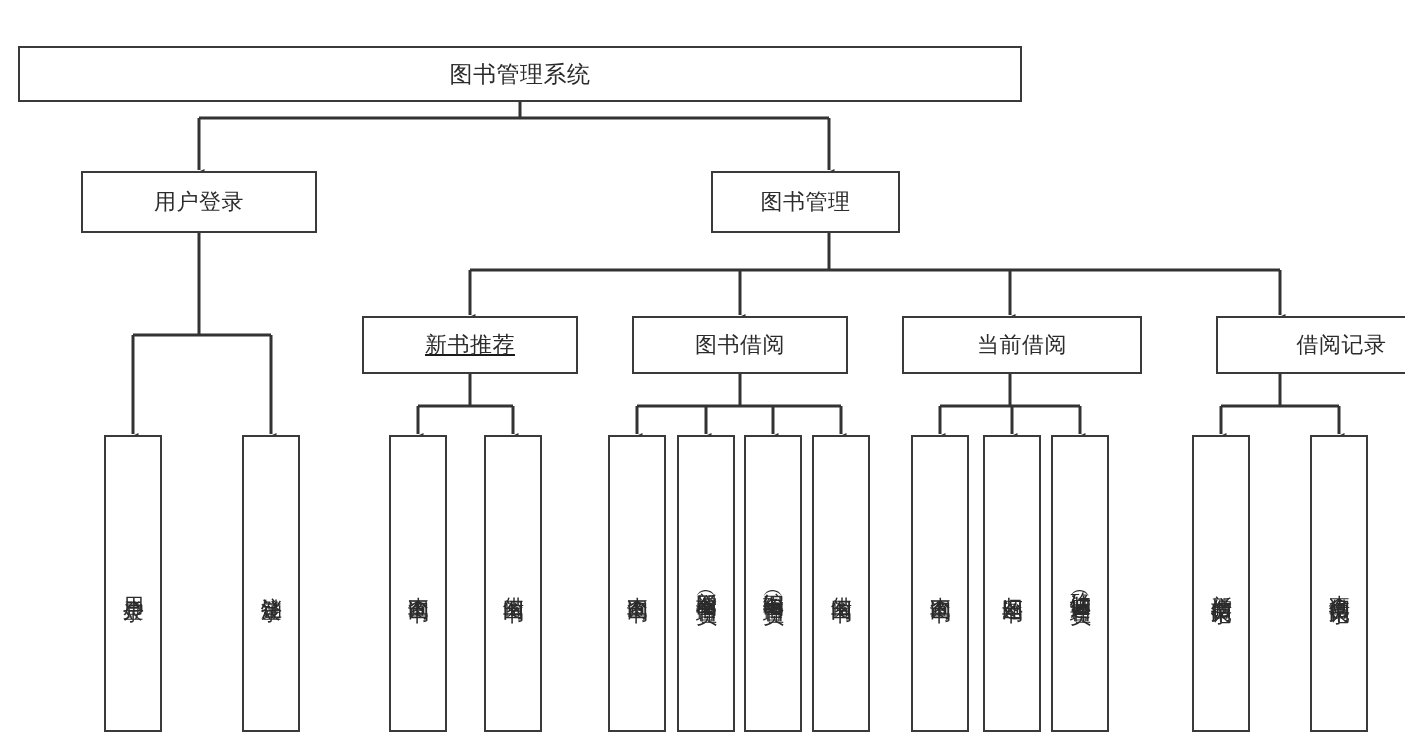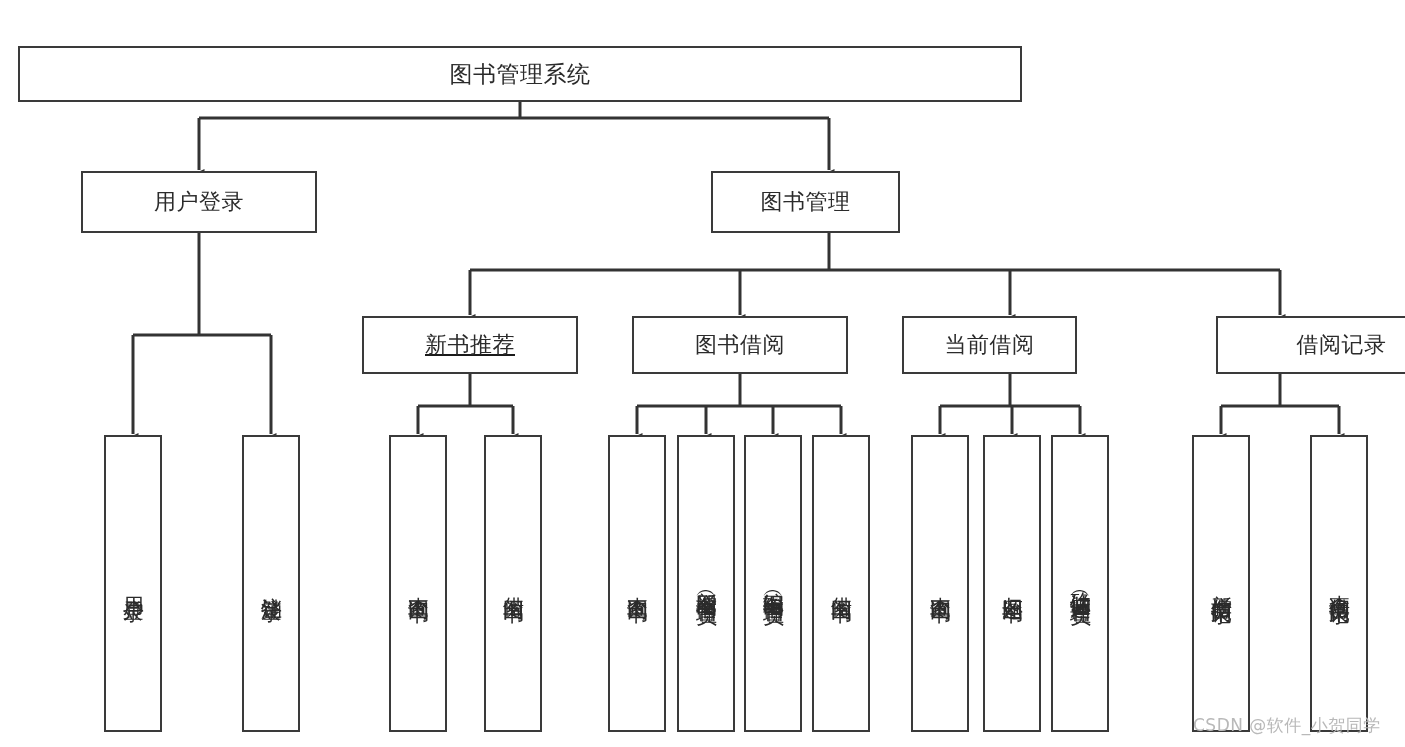--- a/index.html
+++ b/index.html
@@ -127,21 +127,21 @@
       </div>
       <div class="node level2" style="left: 711px; top: 171px; width: 189px; height: 62px;">
         <span class="label">图书管理</span>
       </div>
       <div class="node level3" style="left: 362px; top: 316px; width: 216px; height: 58px; text-decoration: underline;">
         <span class="label">新书推荐</span>
       </div>
       <div class="node level3" style="left: 632px; top: 316px; width: 216px; height: 58px; text-align: center;">
         <span class="label">图书借阅</span>
       </div>
-      <div class="node level3" style="left: 902px; top: 316px; width: 175px; height: 58px;">
+      <div class="node level3" style="left: 902px; top: 316px; width: 240px; height: 58px;">
         <span class="label">当前借阅</span>
       </div>
       <div class="node level3" style="left: 1216px; top: 316px; width: 216px; height: 58px; padding-left: 35px;">
         <span class="label">借阅记录</span>
       </div>
       <div class="node leaf vertical" style="left: 104px; top: 435px; width: 58px; height: 297px;">
         <span class="label">用户登录</span>
       </div>
       <div class="node leaf vertical" style="left: 242px; top: 435px; width: 58px; height: 297px;">
         <span class="label">注销登录</span>
@@ -174,14 +174,13 @@
         <span class="label">确认归还（管理员）</span>
       </div>
       <div class="node leaf vertical" style="left: 1192px; top: 435px; width: 58px; height: 297px;">
         <span class="label">新增借阅记录</span>
       </div>
       <div class="node leaf vertical" style="left: 1310px; top: 435px; width: 58px; height: 297px;">
         <span class="label">查询借阅记录</span>
       </div>
     </div>
 
-  <div id="watermark">CSDN @软件_小贺同学</div>
 </div>
 
 </body></html>

